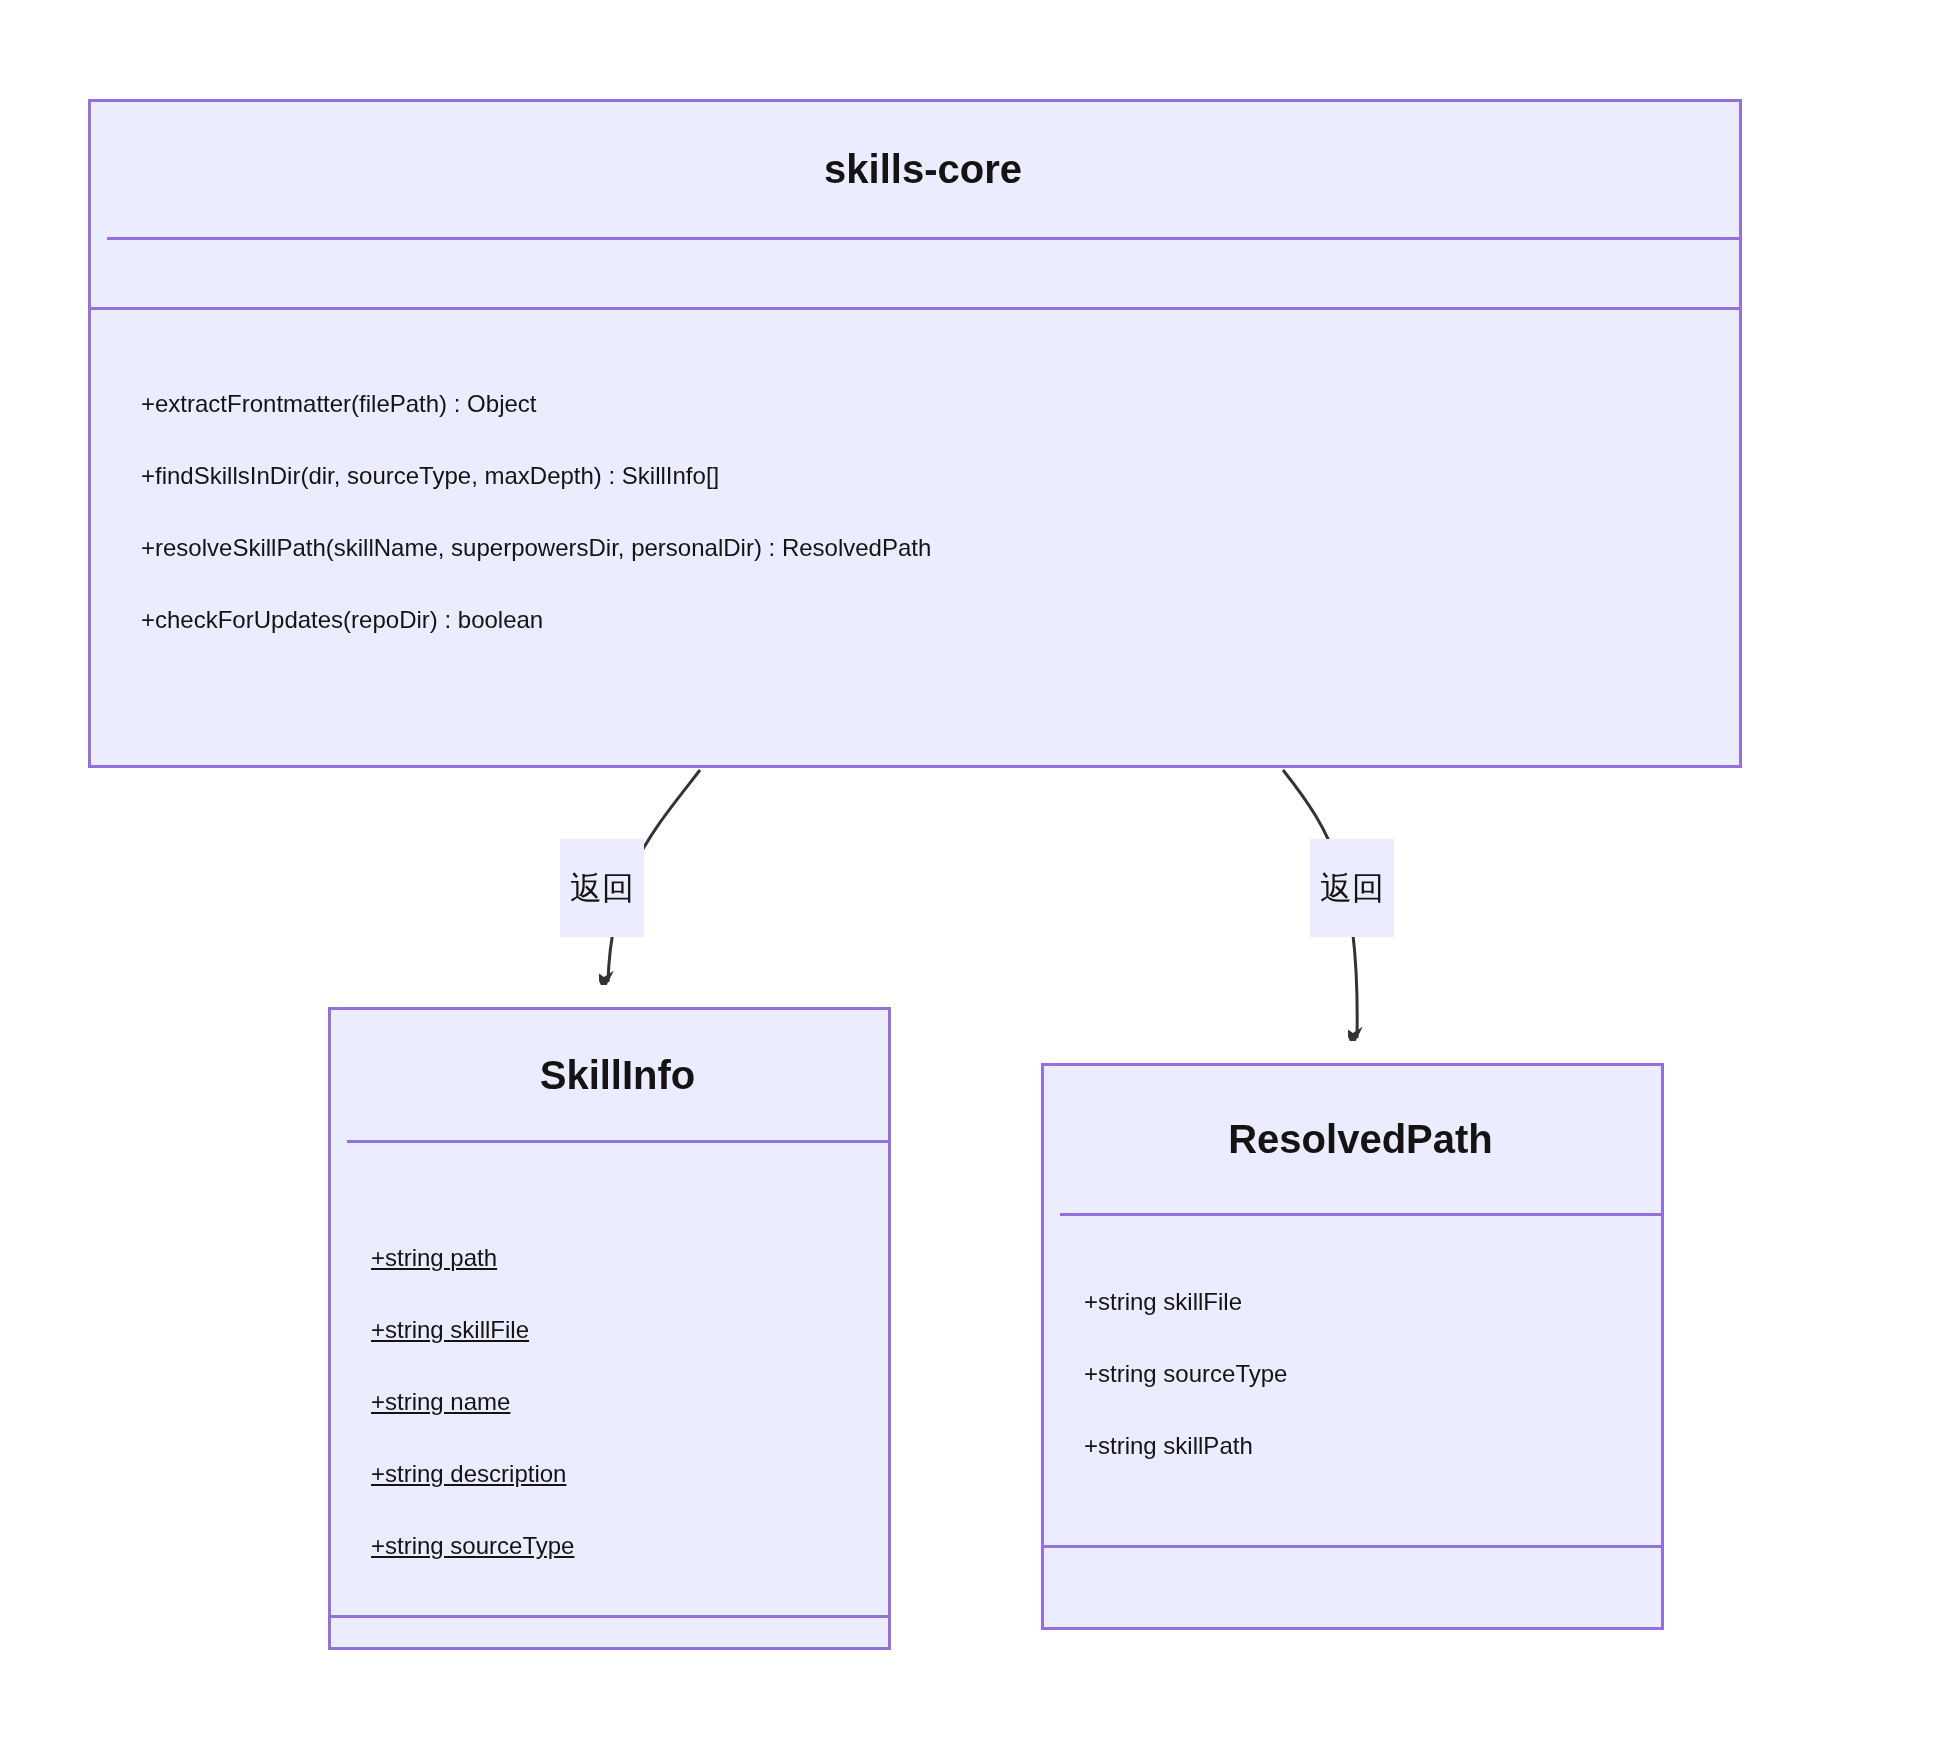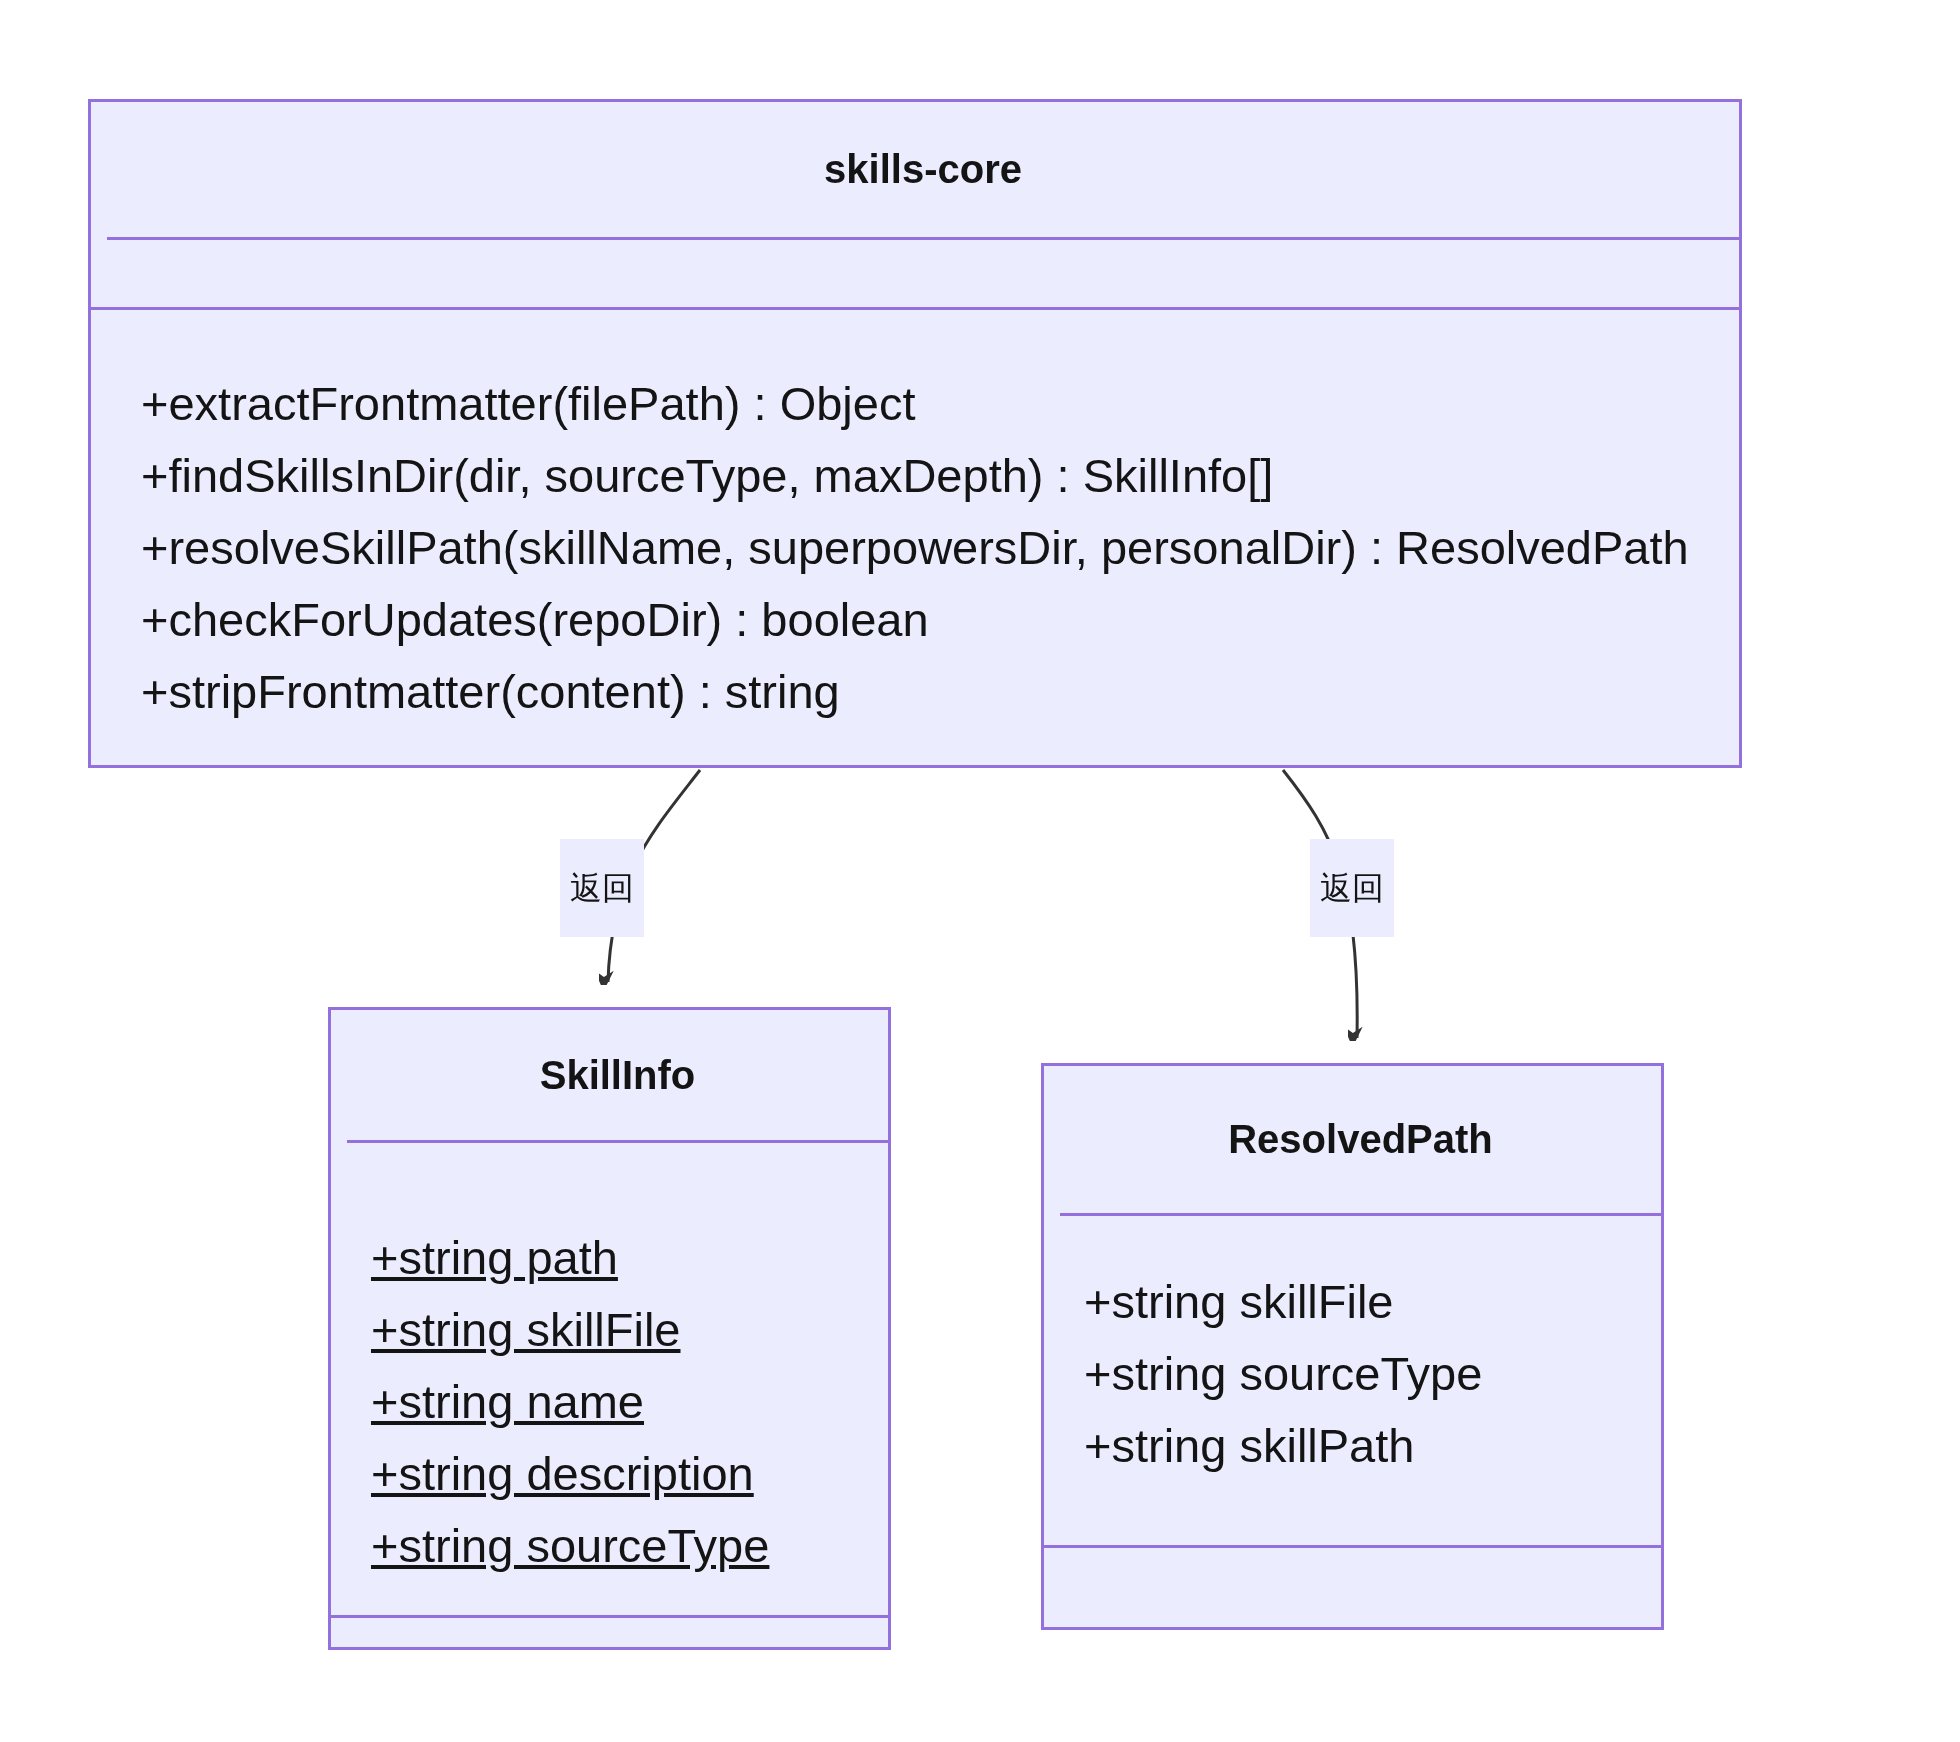--- a/index.html
+++ b/index.html
@@ -44,21 +44,21 @@
     border-bottom:3px solid var(--node-border);
     box-sizing:border-box;
     flex:0 0 auto;
     margin-left:16px;
   }
   .uml-attrs, .uml-methods{
     box-sizing:border-box;
     flex:0 0 auto;
   }
   .uml-members{
-    font-size:47px;
+    font-size:24px;
     line-height:72px;
     white-space:nowrap;
   }
   .compartment-divider{ border-bottom:3px solid var(--node-border); }
   .edge-label{
     position:absolute;
     background:var(--label-bg);
     font-size:32px;
     line-height:62px;
     padding:18px 10px;
@@ -92,21 +92,20 @@
   </svg>
 
   <div class="uml-class" style="left:88px; top:99px; width:1654px; height:669px;">
     <div class="uml-title" style="height:138px;">skills-core</div>
     <div class="uml-attrs compartment-divider" style="height:70px;"></div>
     <div class="uml-methods uml-members" style="padding:58px 20px 0 50px;">
       <div>+extractFrontmatter(filePath) : Object</div>
       <div>+findSkillsInDir(dir, sourceType, maxDepth) : SkillInfo[]</div>
       <div>+resolveSkillPath(skillName, superpowersDir, personalDir) : ResolvedPath</div>
       <div>+checkForUpdates(repoDir) : boolean</div>
-      <div>+stripFrontmatter(content) : string</div>
     </div>
   </div>
 
   <div class="edge-label" style="left:560px; top:839px;">返回</div>
   <div class="edge-label" style="left:1310px; top:839px;">返回</div>
 
   <div class="uml-class" style="left:328px; top:1007px; width:563px; height:643px;gap:40px;">
     <div class="uml-title" style="height:133px;">SkillInfo</div>
     <div class="uml-attrs uml-members compartment-divider" style="height:435px; padding:39px 10px 3px 40px;text-decoration:underline;">
       <div>+string path</div>

